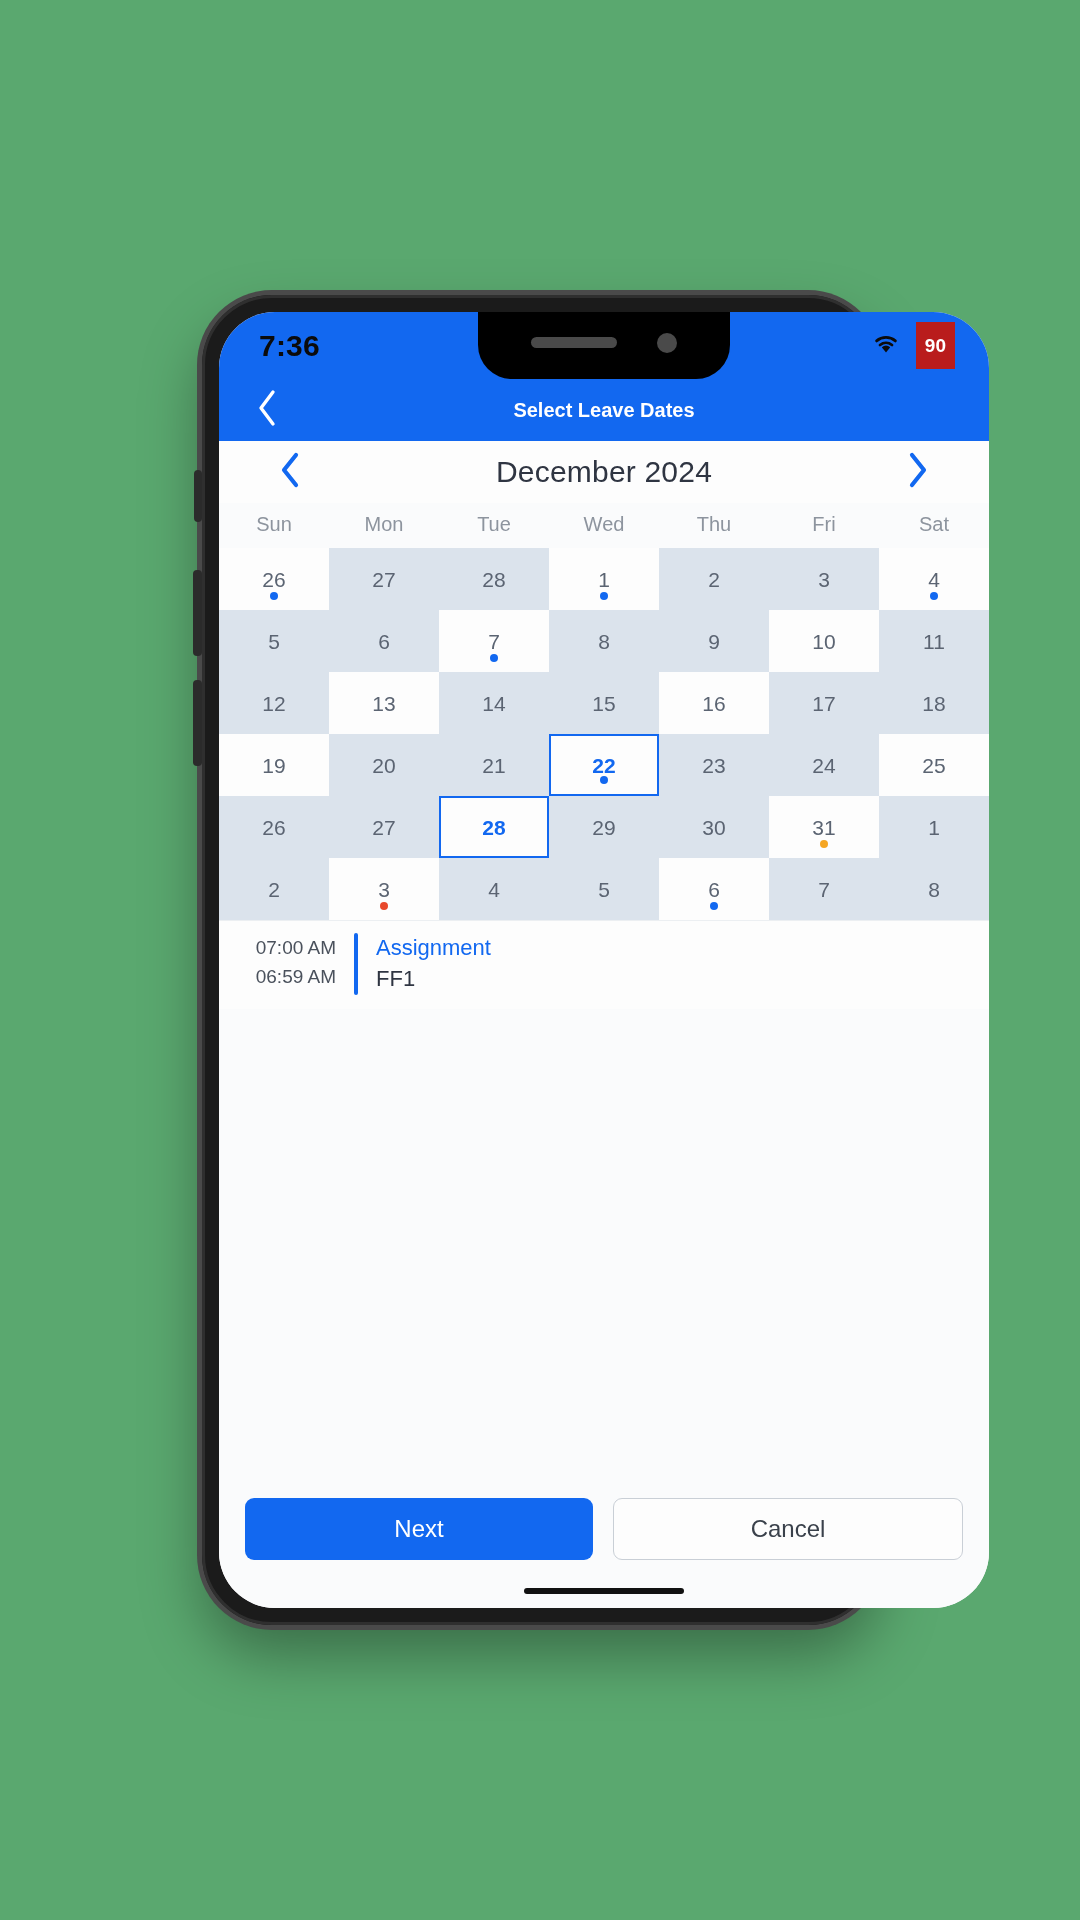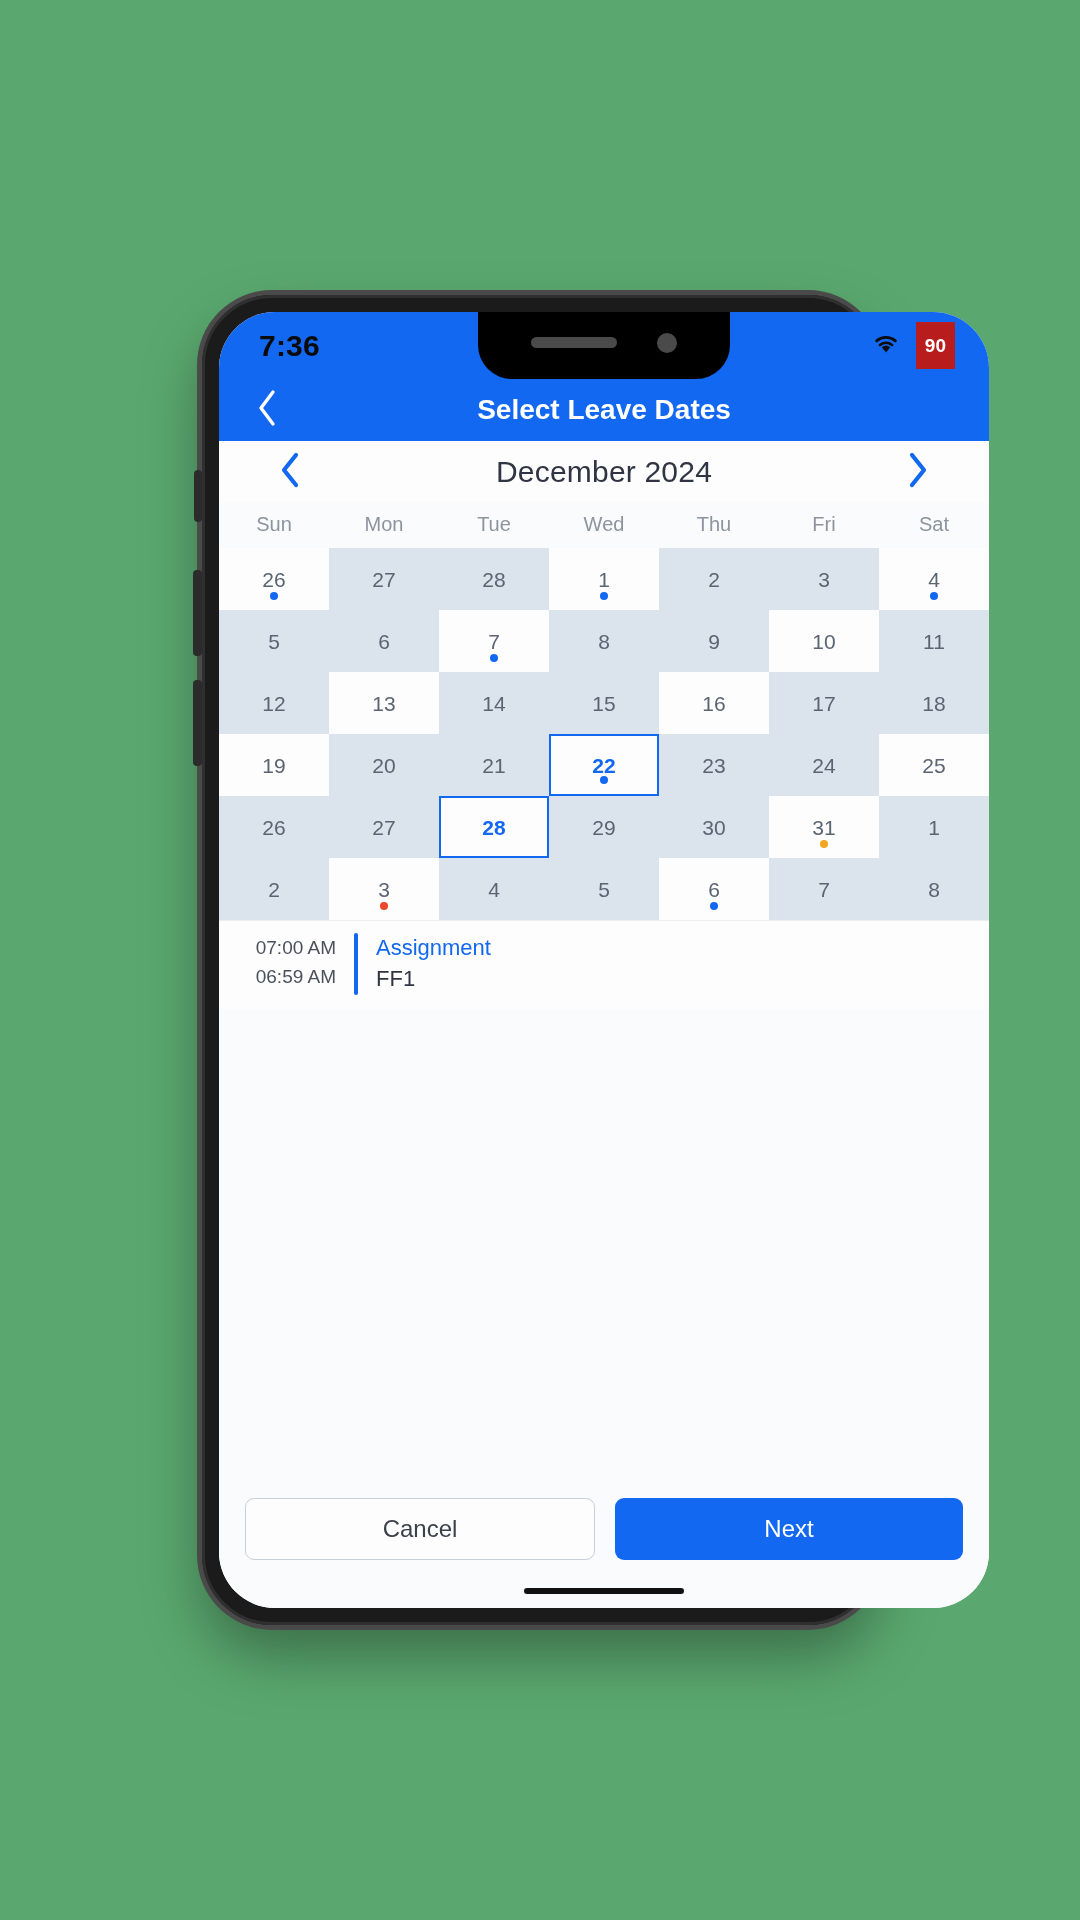--- a/index.html
+++ b/index.html
@@ -83,21 +83,21 @@
     position:relative;
   }
   .nav-back {
     width:44px; height:44px;
     display:flex; align-items:center; justify-content:center;
     cursor:pointer;
   }
   .nav-title {
     position:absolute; left:0; right:0;
     text-align:center;
-    color:#fff; font-size:28px; font-weight:700;
+    color:#fff; font-size:20px; font-weight:700;
     pointer-events:none;
   }
 
   
   .month-header {
     background:#fdfdfd;
     height:62px;
     display:flex; align-items:center; justify-content:space-between;
     padding:0 48px;
     flex:none;
@@ -398,22 +398,22 @@
         <div class="event-body">
           <div class="event-title">Assignment</div>
           <div class="event-sub">FF1</div>
         </div>
       </div>
     </div>
 
     <div class="spacer"></div>
 
     <div class="footer">
+      <div class="btn btn-next">Next</div>
       <div class="btn btn-cancel">Cancel</div>
-      <div class="btn btn-next">Next</div>
     </div>
 
     <div class="home-bar-wrap">
       <div class="home-bar"></div>
     </div>
 
   </div>
 </div>
 
 </body></html>

